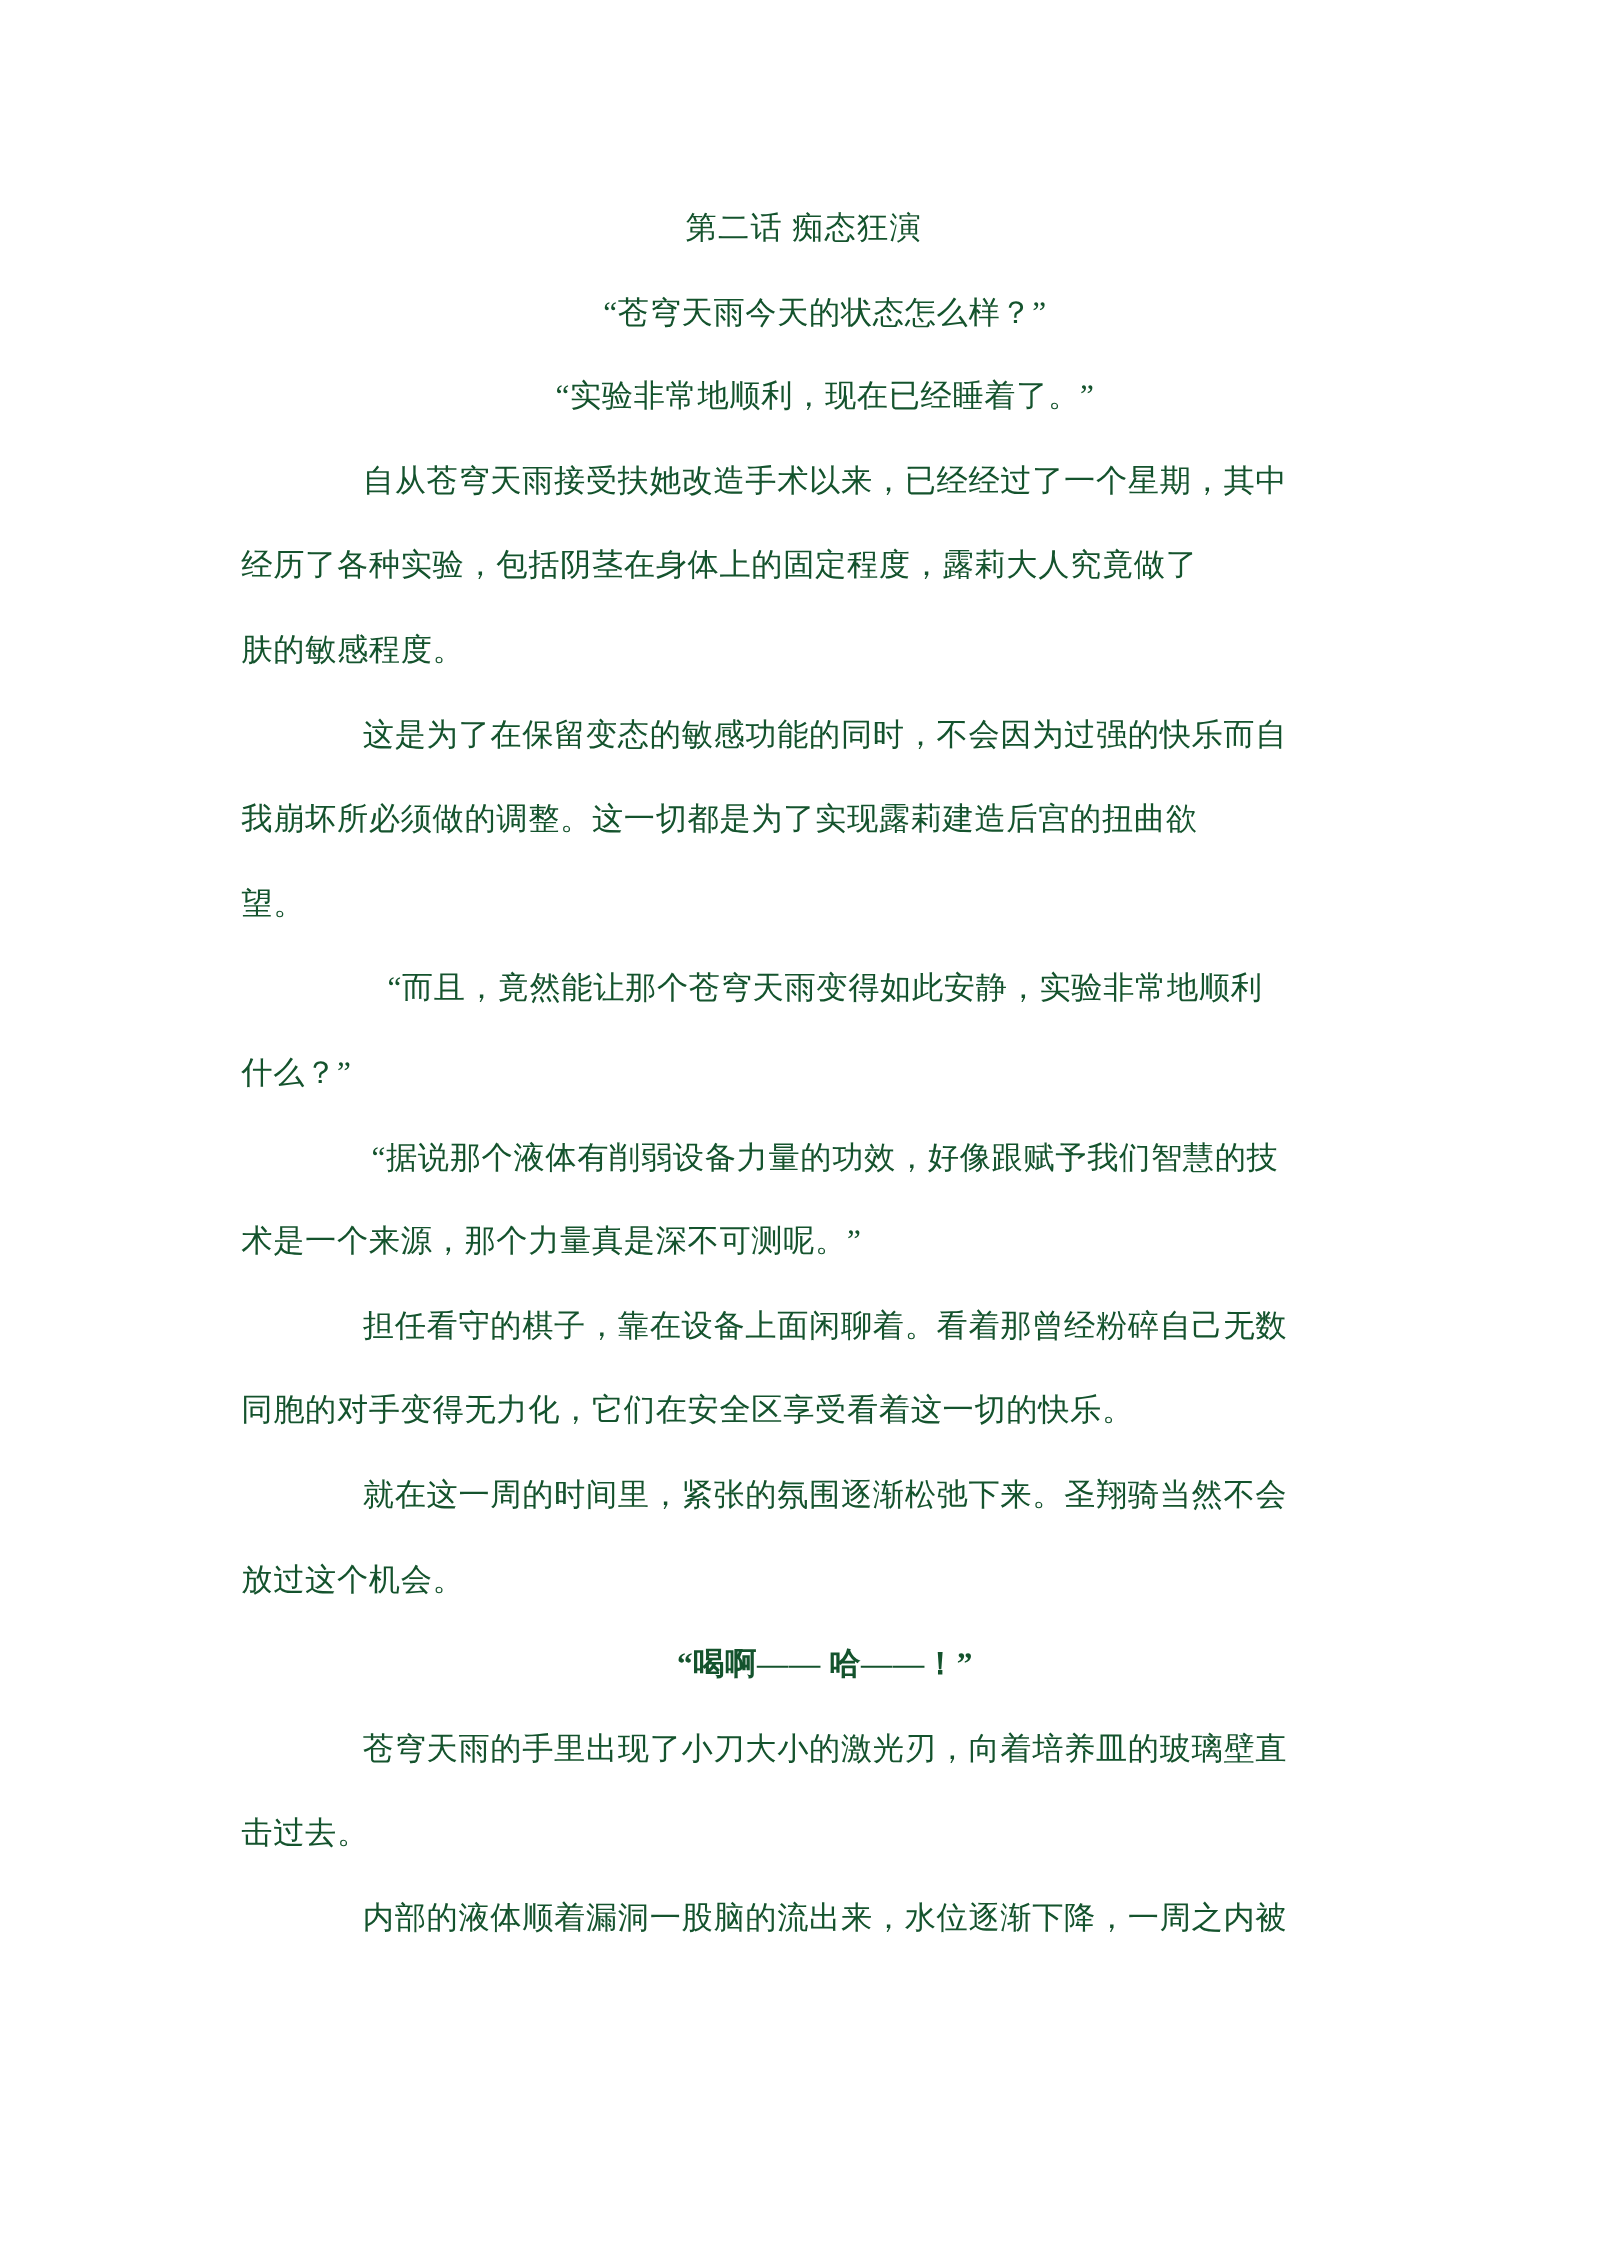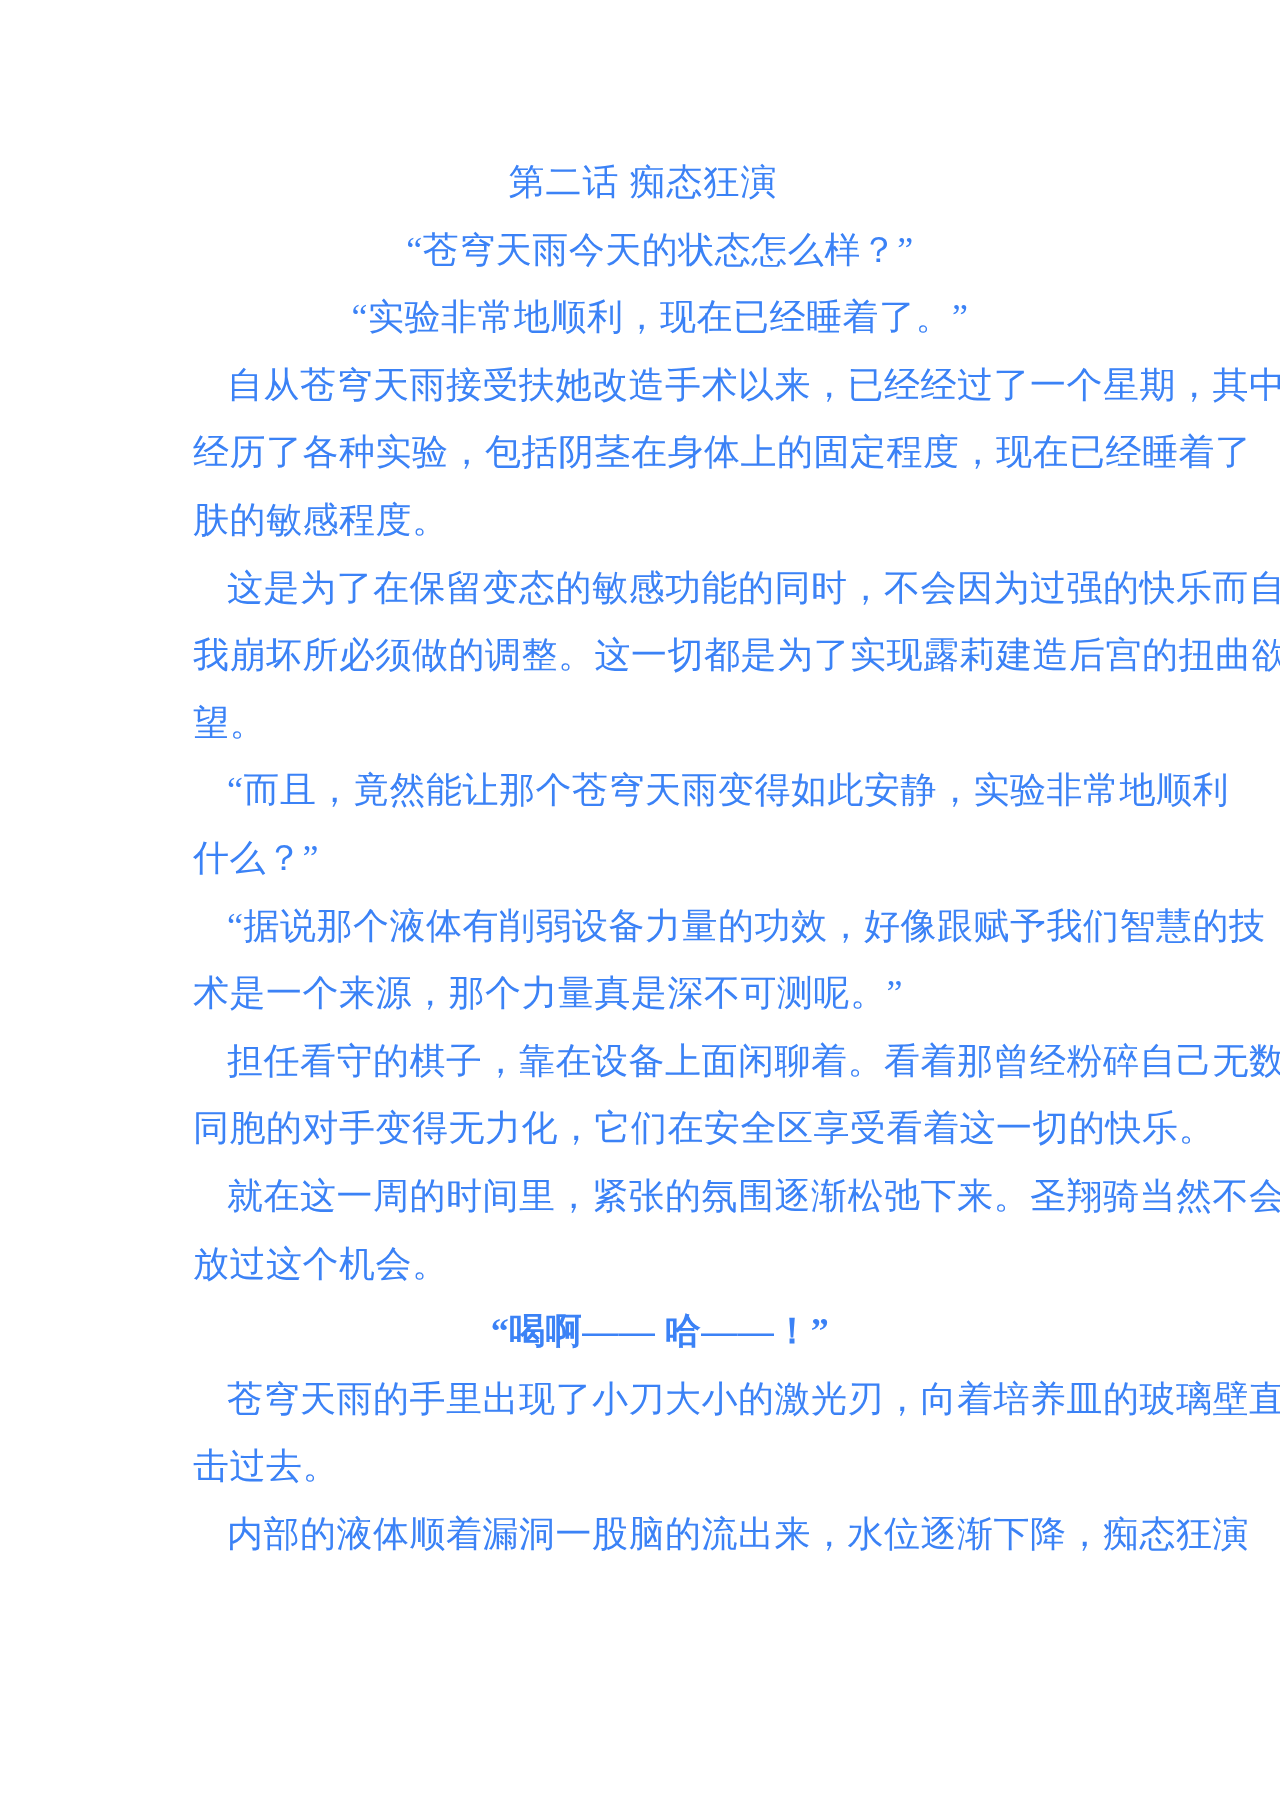--- a/index.html
+++ b/index.html
@@ -15,24 +15,24 @@
     overflow: hidden;
     font-family: "Liberation Serif", "DejaVu Serif", serif;
   }
   .text-block {
     position: absolute;
     left: 193px;
     top: 149px;
     width: 900px;
   }
   .line {
-    font-size: 36px;
+    font-size: 25px;
     line-height: 67.6px;
     height: 67.6px;
-    color: #3b82f6;
+    color: #14532d;
     white-space: nowrap;
     letter-spacing: 0.5px;
   }
   .line.title {
     text-align: center;
     letter-spacing: 1px;
   }
   .line.first {
     padding-left: 34px;
     text-align: center;
@@ -46,31 +46,31 @@
 </style>
 </head>
 <body>
 
 <div class="page">
   <div class="text-block" id="text-block">
       <div class="line title">第二话 痴态狂演</div>
       <div class="line first">“苍穹天雨今天的状态怎么样？”</div>
       <div class="line first">“实验非常地顺利，现在已经睡着了。”</div>
       <div class="line first">自从苍穹天雨接受扶她改造手术以来，已经经过了一个星期，其中</div>
-      <div class="line flush">经历了各种实验，包括阴茎在身体上的固定程度，现在已经睡着了</div>
+      <div class="line flush">经历了各种实验，包括阴茎在身体上的固定程度，露莉大人究竟做了</div>
       <div class="line flush">肤的敏感程度。</div>
       <div class="line first">这是为了在保留变态的敏感功能的同时，不会因为过强的快乐而自</div>
       <div class="line flush">我崩坏所必须做的调整。这一切都是为了实现露莉建造后宫的扭曲欲</div>
       <div class="line flush">望。</div>
       <div class="line first">“而且，竟然能让那个苍穹天雨变得如此安静，实验非常地顺利</div>
       <div class="line flush">什么？”</div>
       <div class="line first">“据说那个液体有削弱设备力量的功效，好像跟赋予我们智慧的技</div>
       <div class="line flush">术是一个来源，那个力量真是深不可测呢。”</div>
       <div class="line first">担任看守的棋子，靠在设备上面闲聊着。看着那曾经粉碎自己无数</div>
       <div class="line flush">同胞的对手变得无力化，它们在安全区享受看着这一切的快乐。</div>
       <div class="line first">就在这一周的时间里，紧张的氛围逐渐松弛下来。圣翔骑当然不会</div>
       <div class="line flush">放过这个机会。</div>
       <div class="line first bold">“喝啊—— 哈——！”</div>
       <div class="line first">苍穹天雨的手里出现了小刀大小的激光刃，向着培养皿的玻璃壁直</div>
       <div class="line flush">击过去。</div>
-      <div class="line first">内部的液体顺着漏洞一股脑的流出来，水位逐渐下降，痴态狂演</div>
+      <div class="line first">内部的液体顺着漏洞一股脑的流出来，水位逐渐下降，一周之内被</div>
     </div>
 </div>
 
 </body></html>

